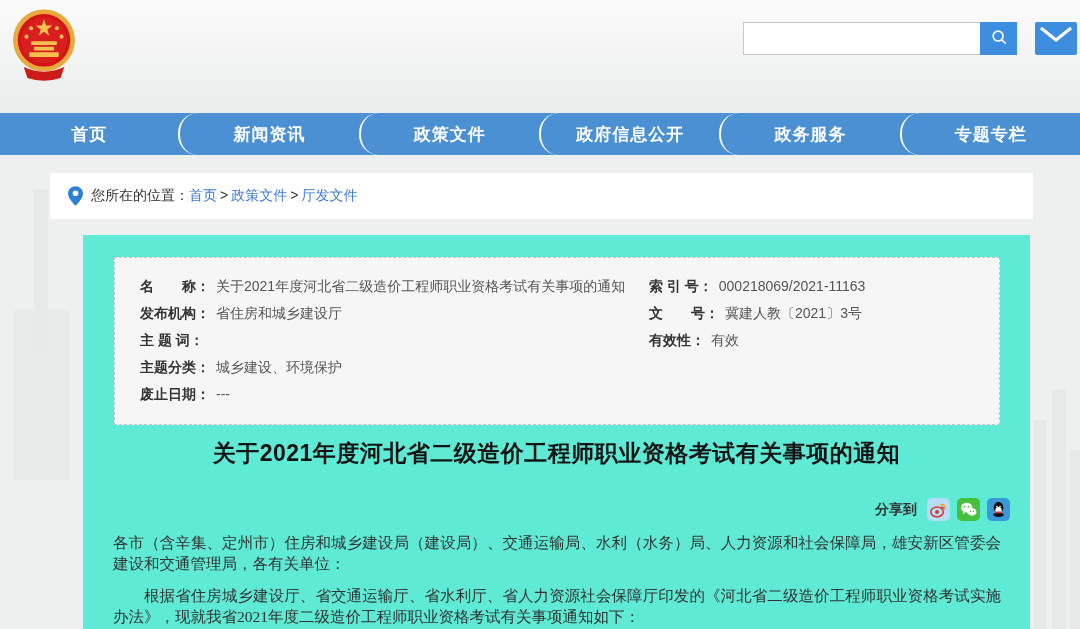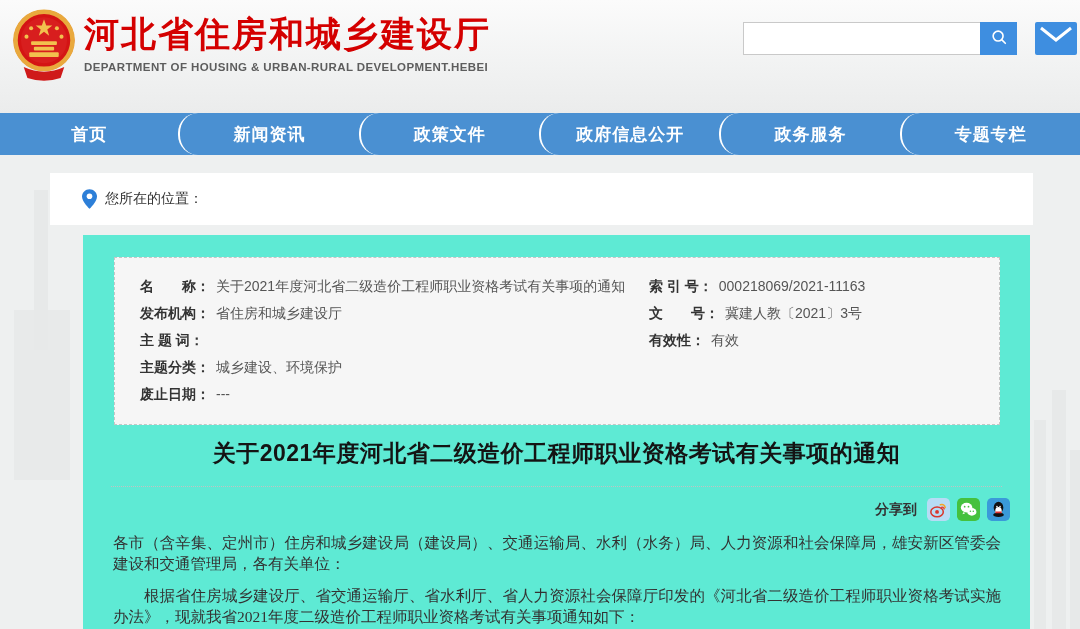--- a/index.html
+++ b/index.html
@@ -29,22 +29,22 @@
   }
   
   .main-nav{position:absolute;left:0;top:113px;width:1080px;height:42px;background:#4a90d2;display:flex;}
   .nav-item{
     flex:1;display:flex;align-items:center;justify-content:center;
     color:#fff;font-size:17px;font-weight:bold;letter-spacing:1px;cursor:pointer;
   }
   .nav-item + .nav-item{border-left:2px solid #fff;border-radius:20px;}
   
   .breadcrumb-bar{
-    position:absolute;left:50px;top:173px;width:983px;height:52px;background:#fff;
-    display:flex;align-items:center;padding-left:32px;box-sizing:border-box;
+    position:absolute;left:50px;top:173px;width:983px;height:46px;background:#fff;
+    display:flex;align-items:center;padding-left:18px;box-sizing:border-box;
   }
   .crumb-text{font-size:14px;color:#333;margin-left:8px;}
   .crumb-link{color:#3e7ad2;text-decoration:none;cursor:pointer;}
   .crumb-sep{color:#333;margin:0 3px;}
   
   .main-card{position:absolute;left:83px;top:235px;width:947px;height:428px;background:#5eead4;}
   .meta-box{
     position:absolute;left:31px;top:22px;width:886px;height:168px;box-sizing:border-box;
     border:1px dashed #c6c6c6;background:#f6f6f6;
     display:flex;padding:15px 0 0 0;
@@ -104,24 +104,20 @@
       <circle cx="24" cy="24" r="2.2" fill="#f2c14e"></circle>
       <circle cx="52" cy="24" r="2.2" fill="#f2c14e"></circle>
       <circle cx="19" cy="33" r="2.2" fill="#f2c14e"></circle>
       <circle cx="57" cy="33" r="2.2" fill="#f2c14e"></circle>
       <rect x="24" y="38" width="28" height="4" rx="1" fill="#f2c14e"></rect>
       <rect x="27" y="44" width="22" height="4" rx="1" fill="#f2c14e"></rect>
       <rect x="22" y="50" width="32" height="5" rx="1" fill="#f2c14e"></rect>
       <path d="M16 66 Q38 76 60 66 L56 78 Q38 84 20 78 Z" fill="#cf1a1a"></path>
     </svg>
   </span>
-  <div class="title-block">
-    <div class="site-name">河北省住房和城乡建设厅</div>
-    <div class="site-name-en">DEPARTMENT OF HOUSING &amp; URBAN-RURAL DEVELOPMENT.HEBEI</div>
-  </div>
   <div class="search-wrap">
     <input class="search-input" type="text" placeholder="" style="">
     <button class="search-btn">
       <span>
         <svg viewBox="0 0 20 20" width="18" height="18">
           <circle cx="9" cy="9" r="5.5" fill="none" stroke="#fff" stroke-width="1.8"></circle>
           <line x1="13.2" y1="13.2" x2="17" y2="17" stroke="#fff" stroke-width="1.8" stroke-linecap="round"></line>
         </svg>
       </span>
     </button>
@@ -146,20 +142,23 @@
 </nav>
 
 <div class="breadcrumb-bar">
   <span style="display:flex;">
     <svg viewBox="0 0 16 21" width="15" height="20">
       <path d="M8 0C3.6 0 0 3.5 0 7.9 0 13.8 8 21 8 21s8-7.2 8-13.1C16 3.5 12.4 0 8 0z" fill="#2d7fd8"></path>
       <circle cx="8" cy="7.6" r="3" fill="#fff"></circle>
     </svg>
   </span>
   <span class="crumb-text">您所在的位置：</span>
+  <span class="crumb-text" style="margin-left:0;">
+    <a class="crumb-link">首页</a><span class="crumb-sep">&gt;</span><a class="crumb-link">政策文件</a><span class="crumb-sep">&gt;</span><a class="crumb-link">厅发文件</a>
+  </span>
 </div>
 
 <main class="main-card">
 
   <div class="meta-box">
     <div class="meta-col left">
       <div class="meta-row">
         <span class="meta-label">名　　称：</span><span class="meta-value">关于2021年度河北省二级造价工程师职业资格考试有关事项的通知</span>
       </div>
       <div class="meta-row">

